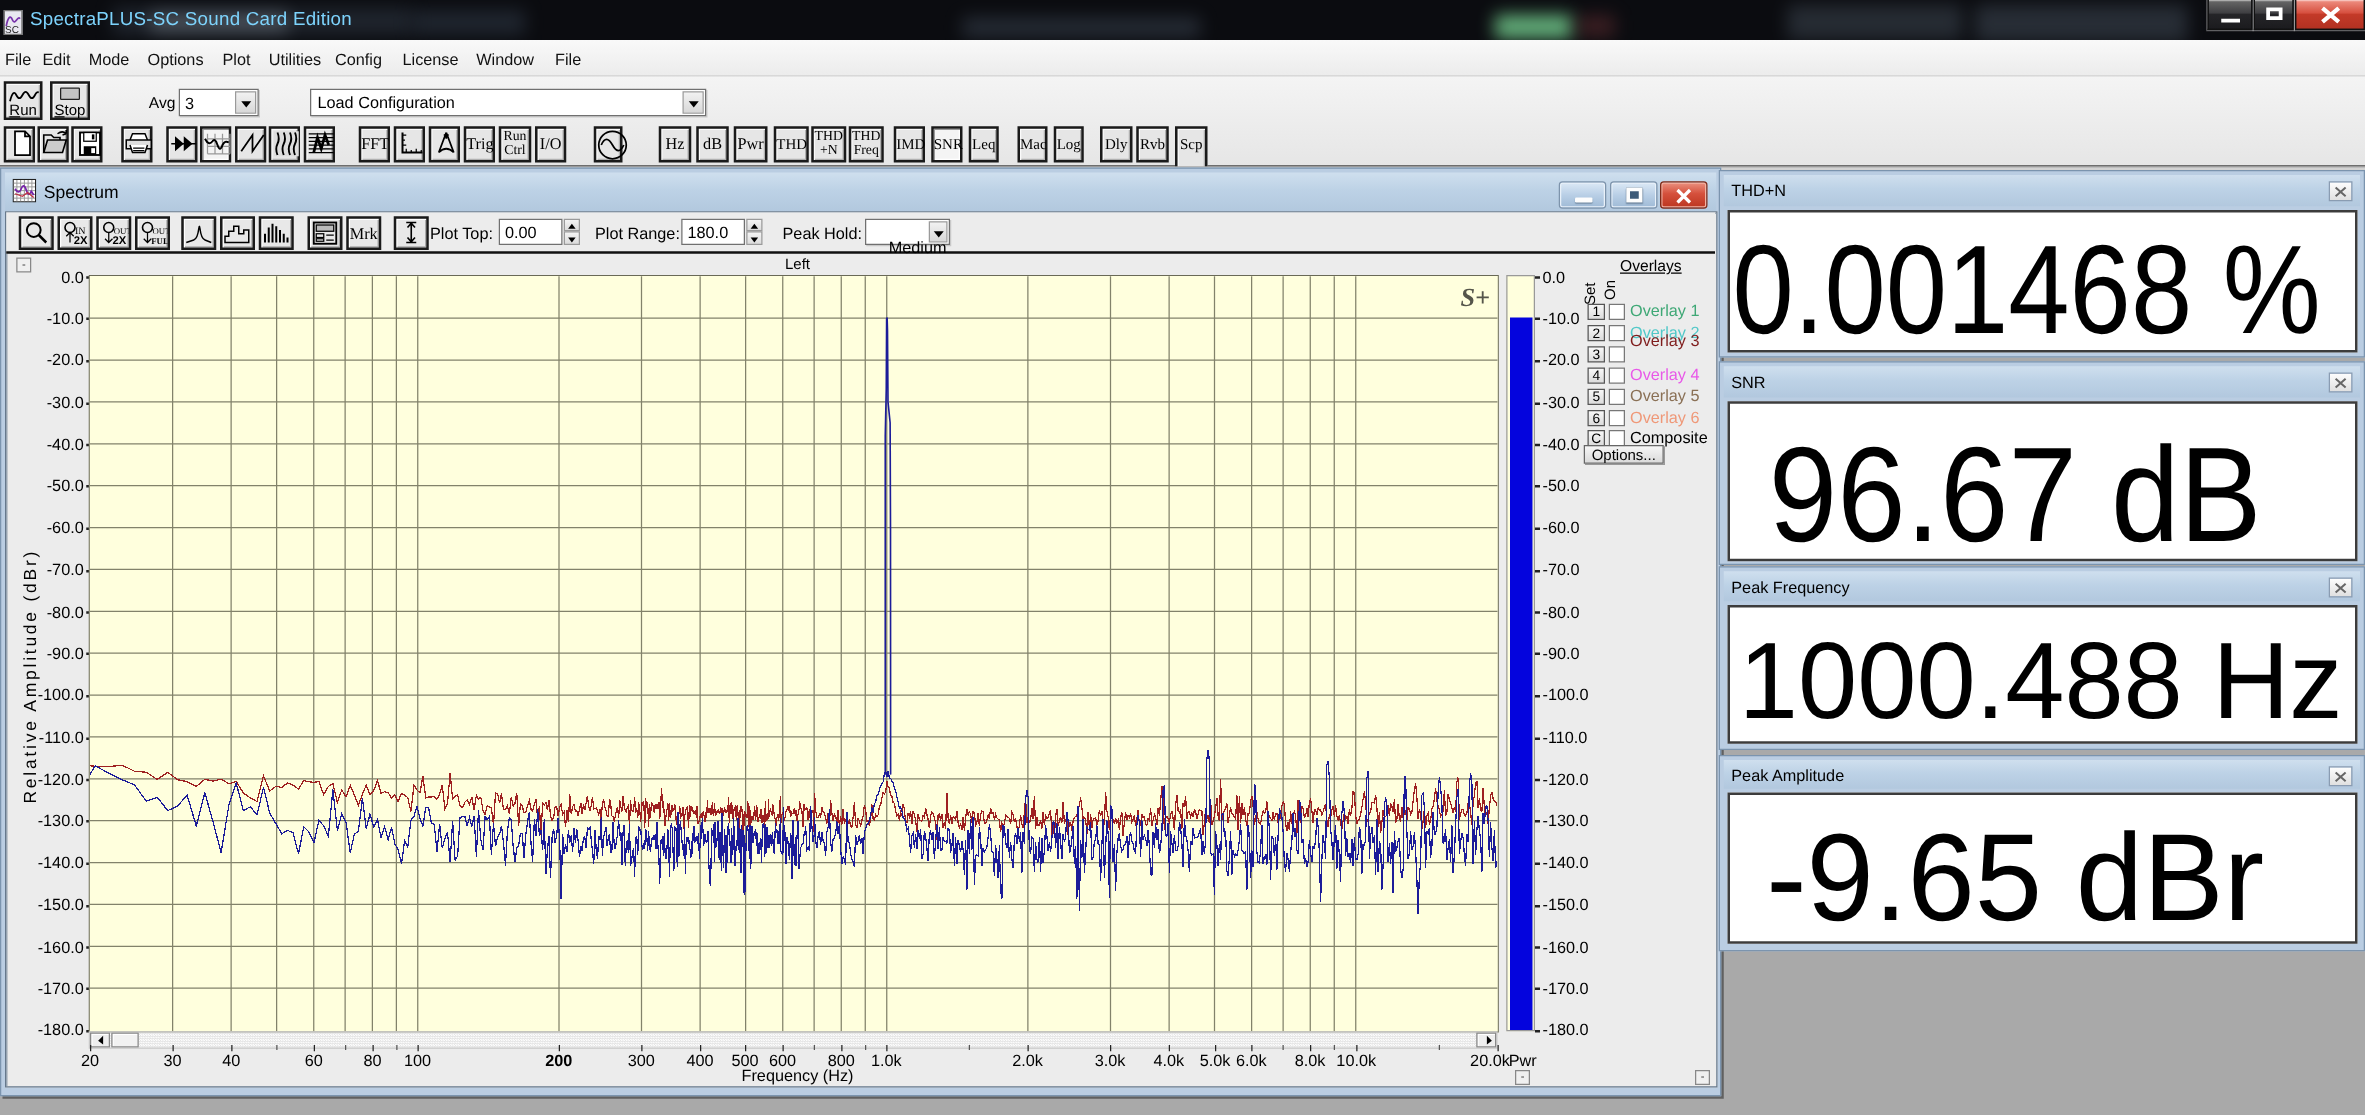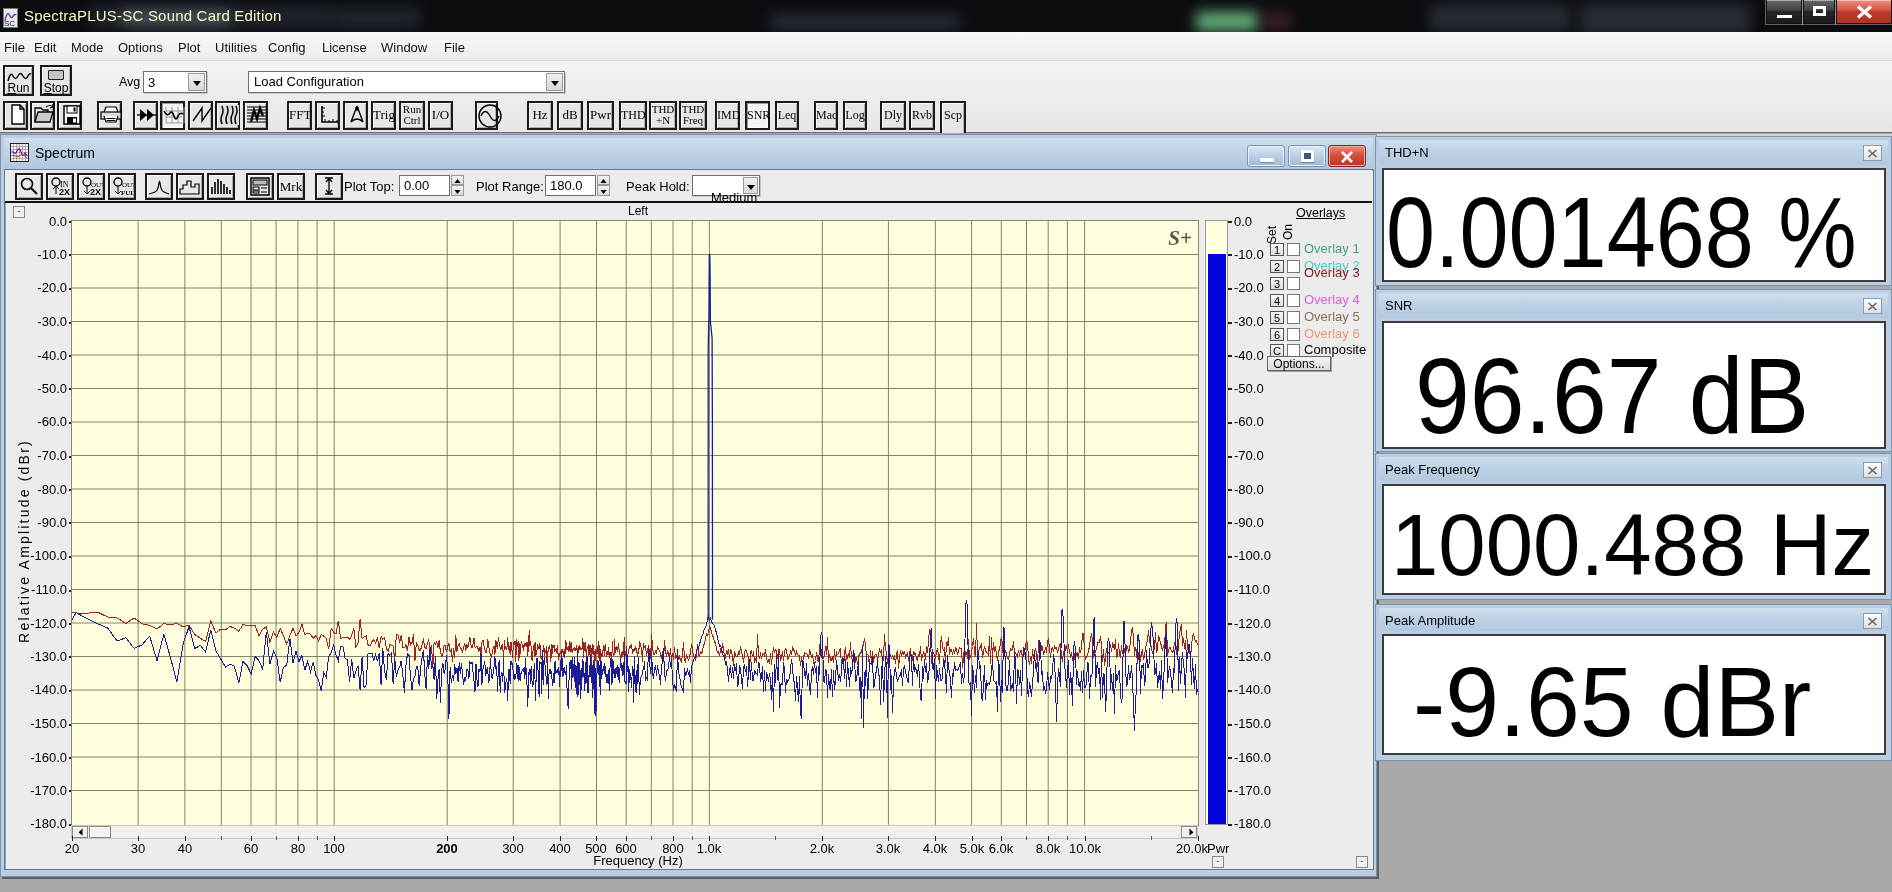--- a/index.html
+++ b/index.html
@@ -1,20 +1,20 @@
 <!DOCTYPE html>
 <html><head>
 <meta charset="utf-8">
 <style>
 * { margin:0; padding:0; box-sizing:border-box; -webkit-font-smoothing:antialiased; }
 html,body { width:1892px; height:892px; overflow:hidden; background:#a9a9a9; font-family:"Liberation Sans",sans-serif; }
 .abs { position:absolute; }
 #titlebar { left:0; top:0; width:1892px; height:32px; background:#0b0c10; overflow:hidden; }
 .blur { position:absolute; filter:blur(7px); opacity:0.8; }
-#apptitle { position:absolute; left:24px; top:7px; font-size:15px; color:#fef9c3; letter-spacing:0.2px; }
+#apptitle { position:absolute; left:24px; top:7px; font-size:15px; color:#7dd3fc; letter-spacing:0.2px; }
 #appicon { position:absolute; left:3px; top:8px; width:15px; height:20px; background:#e8e8f0; border:1px solid #777; }
 .capbtn { position:absolute; top:0; height:24px; border:1px solid #111; border-top:none; background:linear-gradient(#6a6a6a,#3f3f42 45%,#252528 50%,#1b1b1e); box-shadow:inset 0 1px 0 rgba(255,255,255,0.45), 0 0 0 1px rgba(255,255,255,0.35); color:#fff; text-align:center; }
 #menubar { left:0; top:32px; width:1892px; height:29px; background:linear-gradient(#f9f9f9,#ececec); border-bottom:1px solid #d8d8d8; }
 .menuitem { position:absolute; top:8px; font-size:13px; color:#111; }
 #toolbars { left:0; top:61px; width:1892px; height:73px; background:linear-gradient(#f4f4f4,#e6e6e6); border-bottom:2px solid #6e6e6e; }
 .tbtn { position:absolute; background:#e6e6e6; border:2px solid #1a1a1a; box-shadow:inset 1px 1px 0 #fbfbfb, inset -1px -1px 0 #b0b0b0; }
 .tserif { font-family:"Liberation Serif",serif; color:#000; text-align:center; }
 .combo { position:absolute; background:#fff; border:1px solid #707070; box-shadow:1px 1px 0 rgba(0,0,0,0.15); }
 .combo .arr { position:absolute; right:1px; top:1px; bottom:1px; width:17px; background:linear-gradient(#f2f2f2,#d8d8d8); border:1px solid #9a9a9a; }
 .arrglyph { position:absolute; width:0; height:0; border-left:4px solid transparent; border-right:4px solid transparent; border-top:5px solid #000; }

